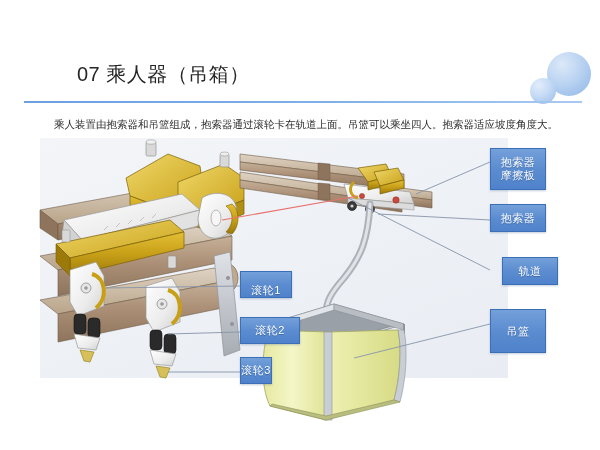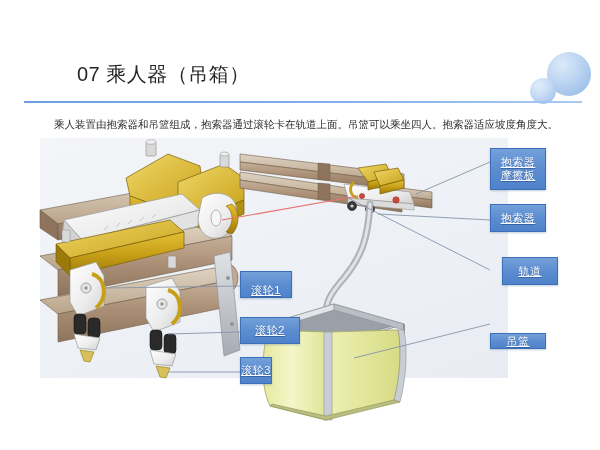--- a/index.html
+++ b/index.html
@@ -101,26 +101,26 @@
     line-height: 13px;
     text-align: center;
     display: flex;
     flex-direction: column;
     align-items: center;
     justify-content: center;
     letter-spacing: 0.5px;
     text-shadow: 0 1px 0 rgba(25,60,110,0.45);
     box-shadow: 0 1px 2px rgba(60,90,140,0.30);
   }
-  .callout span { display: block; text-decoration: underline; }
+  .callout span { display: block; }
 
   .cl-friction { left: 490px; top: 148px; width: 56px; height: 42px; }
   .cl-gripper  { left: 490px; top: 204px; width: 56px; height: 28px; }
   .cl-track    { left: 490px; top: 257px; width: 56px; height: 28px; margin-left: 12px; }
-  .cl-cabin    { left: 490px; top: 309px; width: 56px; height: 16px; margin-top: 24px; }
+  .cl-cabin    { left: 490px; top: 309px; width: 56px; height: 44px; }
 
   .cl-roller1  { left: 240px; top: 271px; width: 52px; height: 27px; justify-content: flex-end; }
   .cl-roller2  { left: 240px; top: 317px; width: 60px; height: 27px; }
   .cl-roller3  { left: 240px; top: 357px; width: 32px; height: 27px; }
 </style>
 </head>
 <body>
 
 <div class="slide">
 

